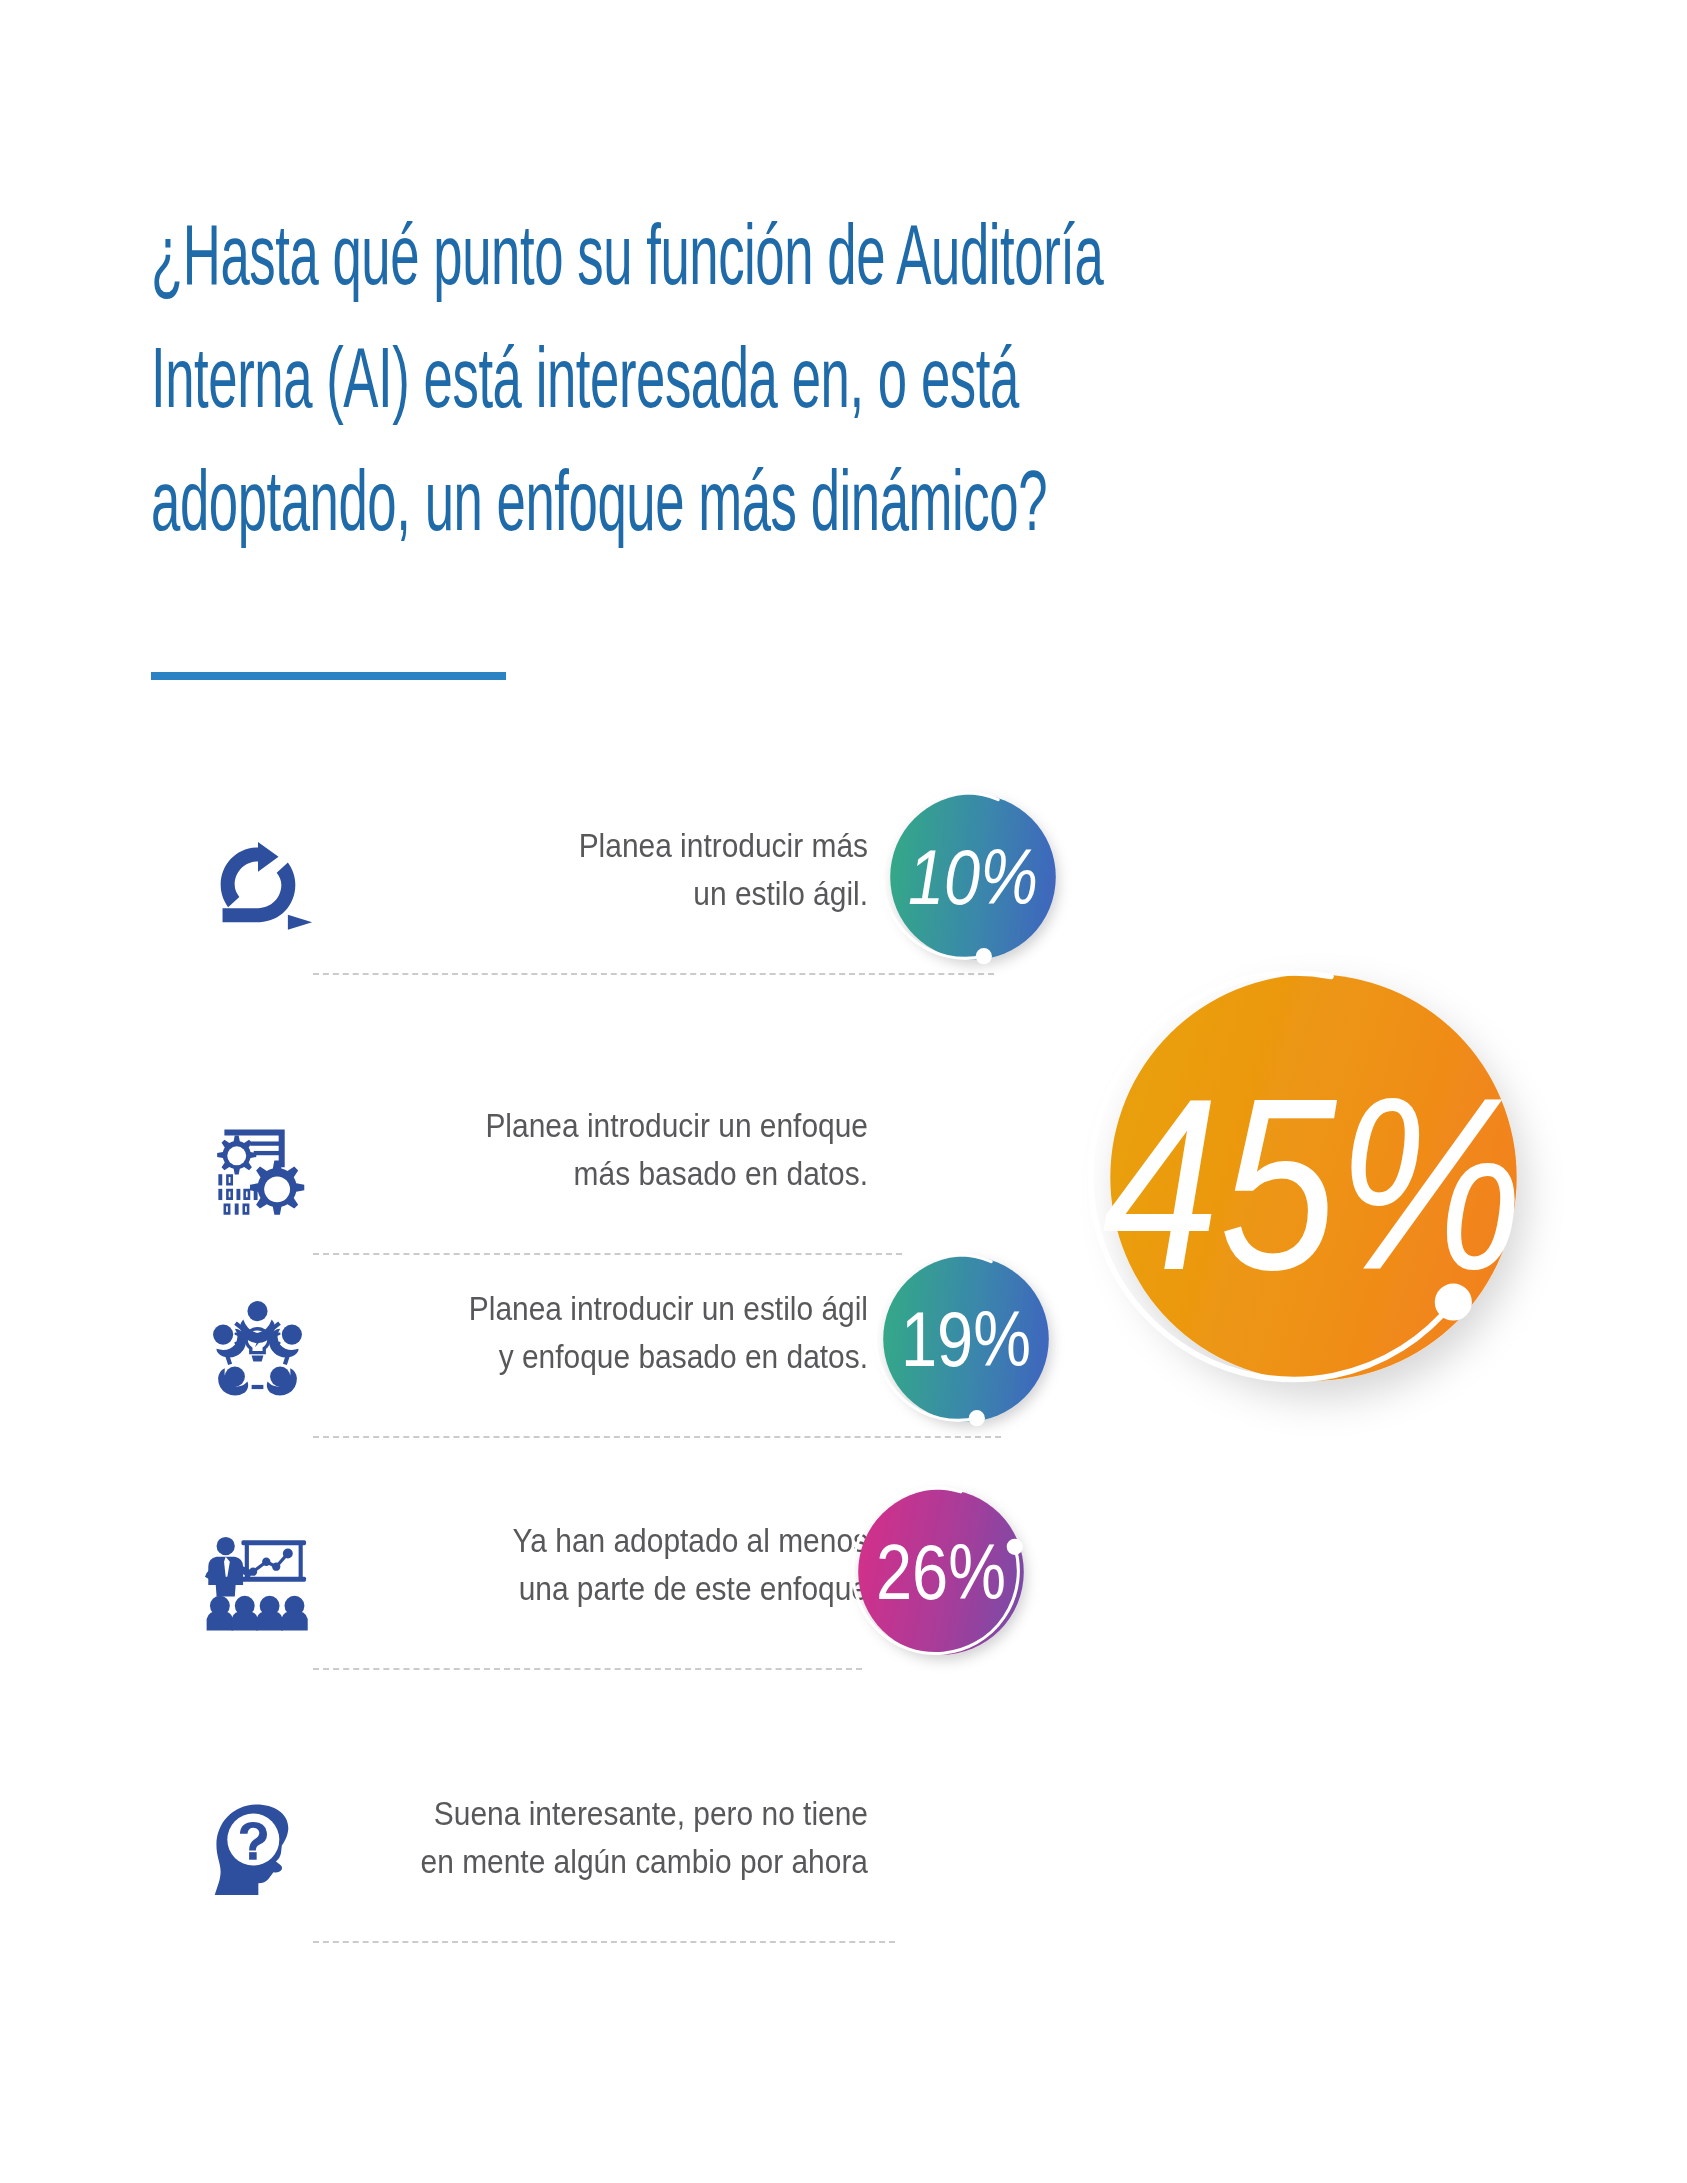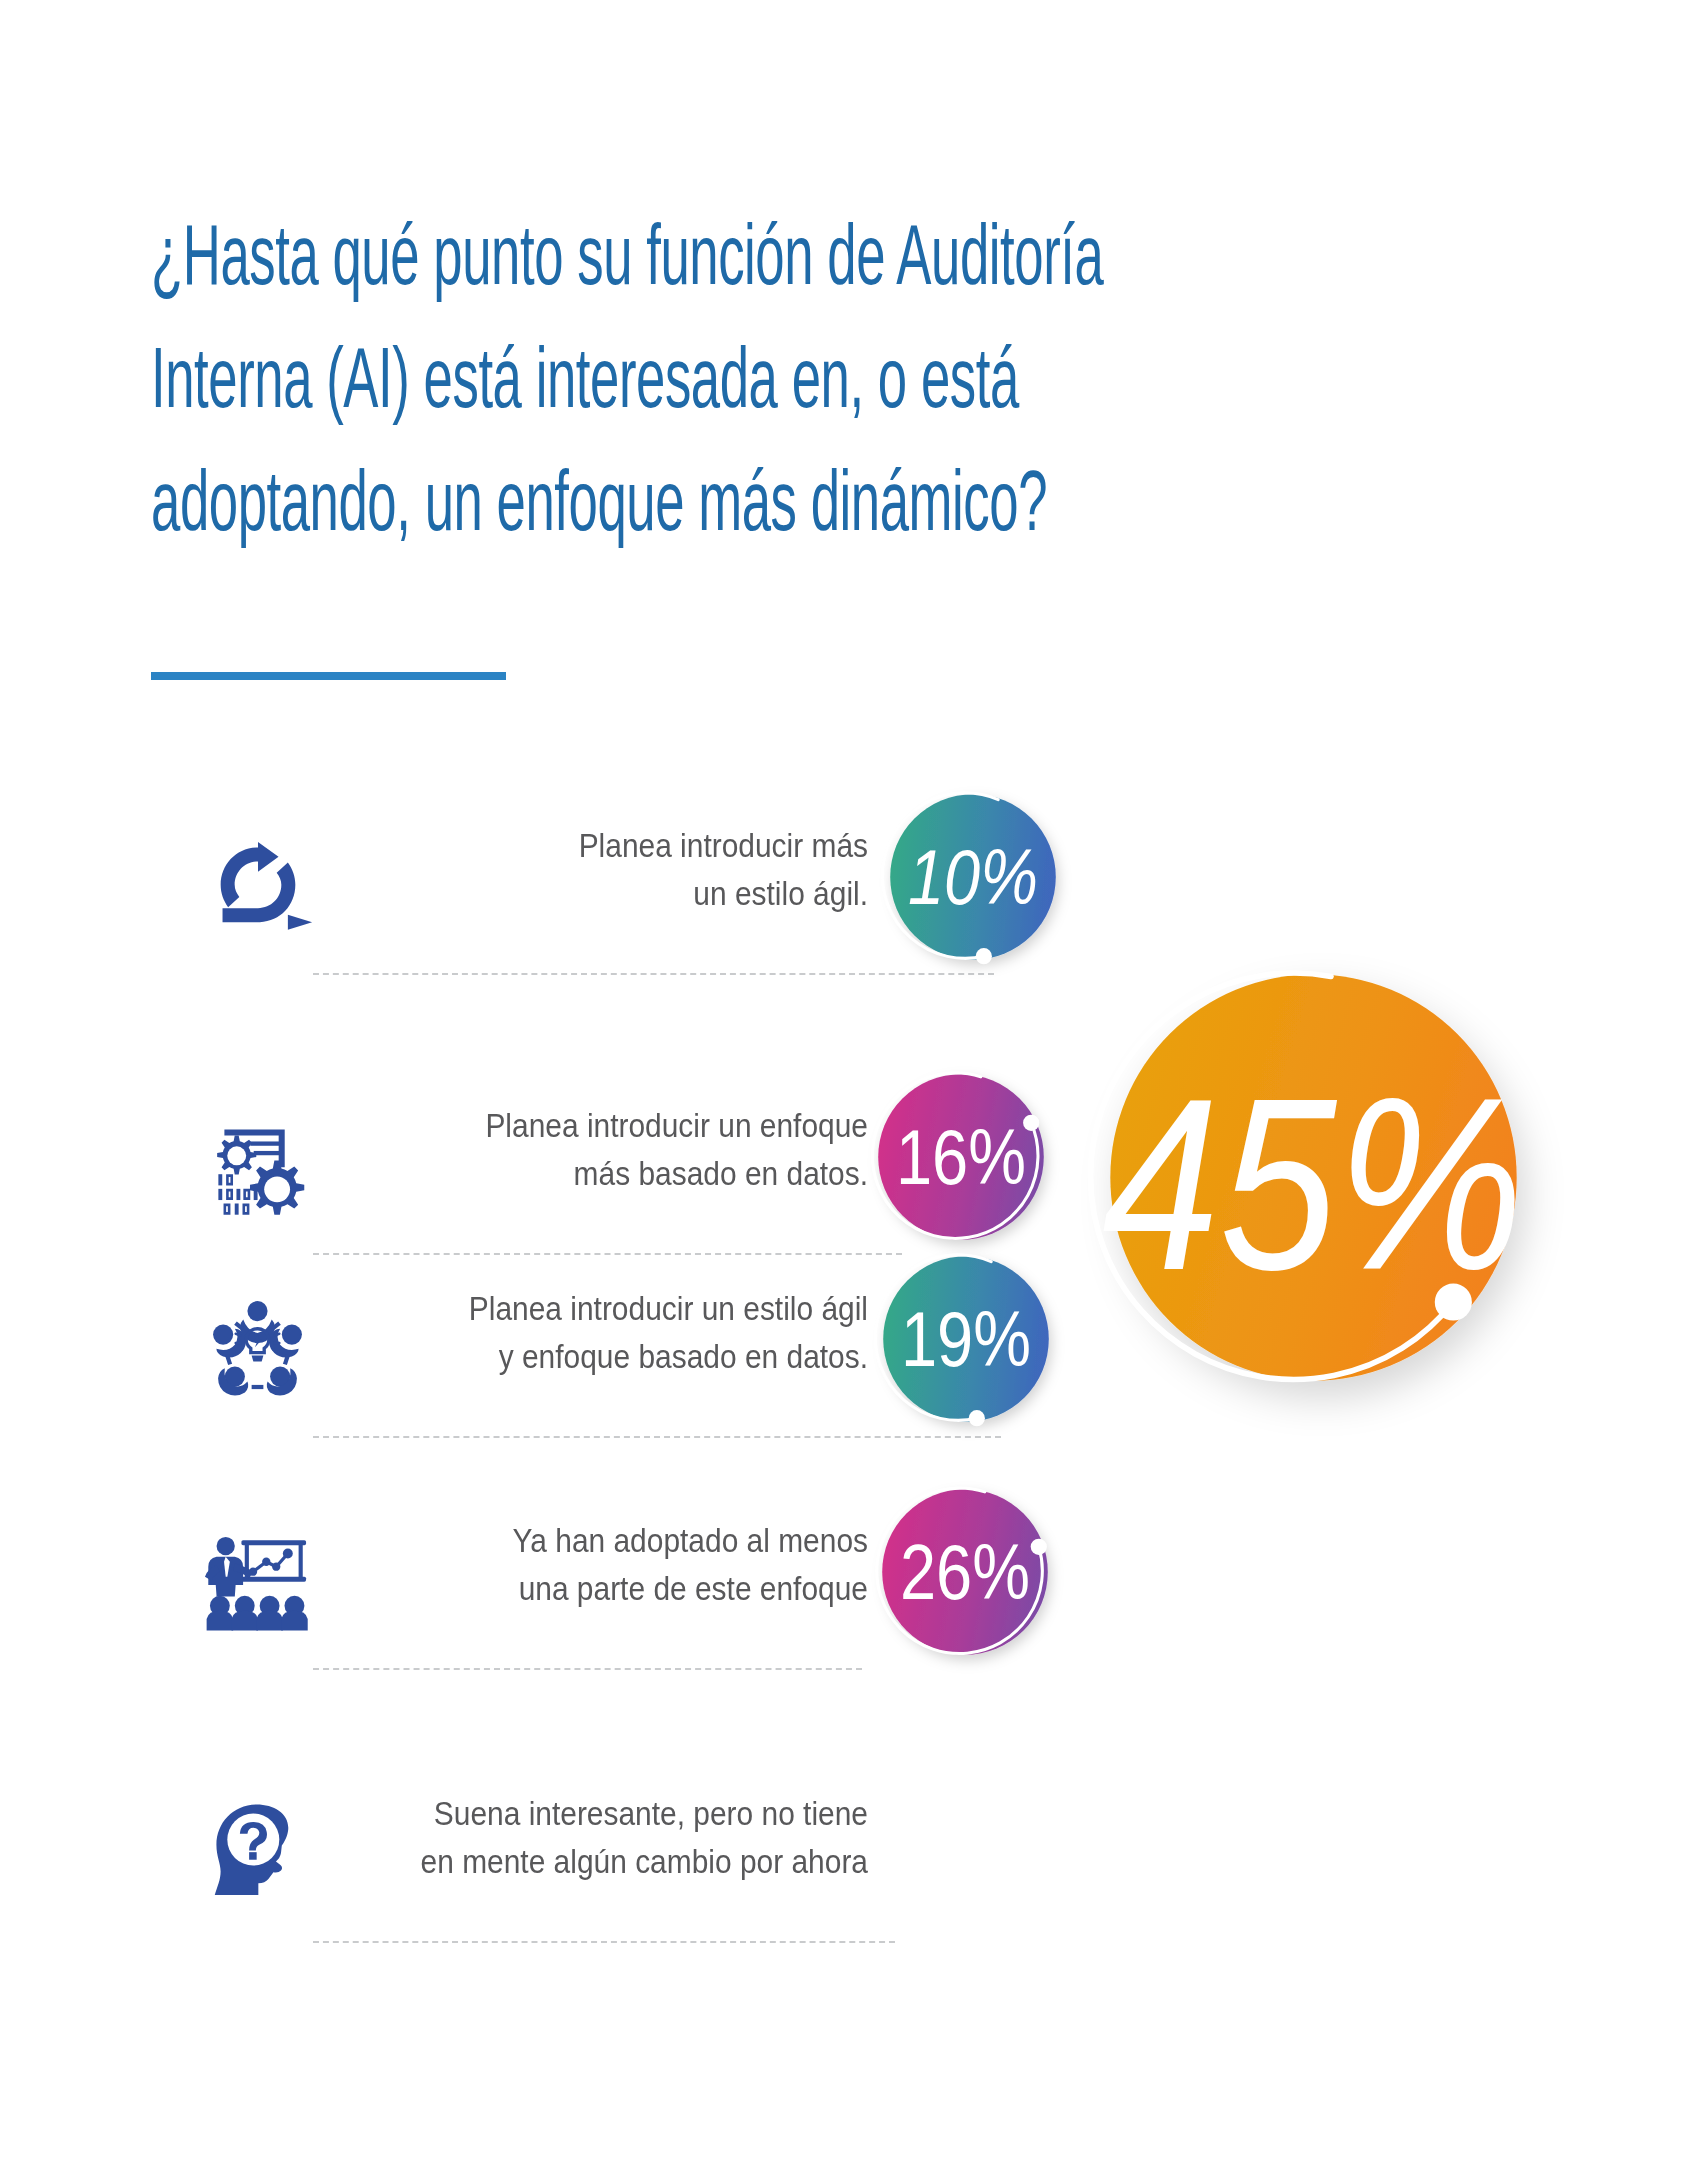--- a/index.html
+++ b/index.html
@@ -108,21 +108,21 @@
 
   
   .bubble {
     position: absolute;
     width: 180px;
     height: 180px;
   }
   .row-0 .bubble { left: 835px; top: 6.6px; font-style: italic; }
   .row-1 .bubble { left: 823px; top: 6.6px; }
   .row-2 .bubble { left: 828px; top: 6px; }
-  .row-3 .bubble { left: 827px; top: 6.6px; }
+  .row-3 .bubble { left: 803px; top: 6.6px; }
   .row-4 .bubble { left: 828px; top: 6.6px; }
 
   .bubble svg { display: block; width: 100%; height: 100%; overflow: visible; }
 
   
   #hero-circle {
     position: absolute;
     left: 1095px;
     top: 959px;
     width: 437px;
@@ -202,38 +202,20 @@
             <rect x="38" y="112" width="4.5" height="13"></rect>
             <path d="M47 112 h8 v13 h-8 Z M50 115.2 h2 v6.6 h-2 Z" fill-rule="evenodd"></path>
           </g>
         </g>
       </svg>
     </div>
     <div class="row-label">
       <span class="l1">Planea introducir un enfoque</span>
       <span class="l2">más basado en datos.</span>
     </div>
-    <div class="bubble">
-      <svg viewBox="0 0 200 200">
-        <defs>
-          <linearGradient id="gMagPur1" x1="0" y1="0.4" x2="1" y2="0.6">
-            <stop offset="0%" stop-color="#d1308a"></stop>
-            <stop offset="55%" stop-color="#a93c99"></stop>
-            <stop offset="100%" stop-color="#7b4aa6"></stop>
-          </linearGradient>
-          <filter id="shadow1" x="-40%" y="-40%" width="190%" height="190%">
-            <feDropShadow dx="3" dy="6" stdDeviation="7" flood-color="#000000" flood-opacity="0.18"></feDropShadow>
-          </filter>
-        </defs>
-        <circle cx="100" cy="100" r="92" fill="url(#gMagPur1)" filter="url(#shadow1)"></circle>
-        <path d="M122 11 A92 92 0 1 0 178 62" fill="none" stroke="#ffffff" stroke-width="3.4" stroke-linecap="round"></path>
-        <circle cx="178" cy="62" r="9" fill="#ffffff"></circle>
-        <text x="100" y="100" text-anchor="middle" dominant-baseline="central" font-family="Liberation Sans Narrow, Liberation Sans, sans-serif" font-size="86" fill="#ffffff" transform="scale(0.84,1) translate(19,0)">16%</text>
-      </svg>
-    </div>
   </div>
 
   <div class="row row-2">
     <div class="row-dash"></div>
     <div class="row-icon">
       <svg viewBox="0 0 130 130" width="109" height="109" aria-hidden="true">
         <g fill="#2e4e9e">
 
           <circle cx="65" cy="24" r="12"></circle>
           <path d="M48 34 q5 14 17 16 q12-2 17-16 q6 6 2 16 q-7 12 -19 12 q-12 0 -19-12 q-4-10 2-16 Z"></path>

